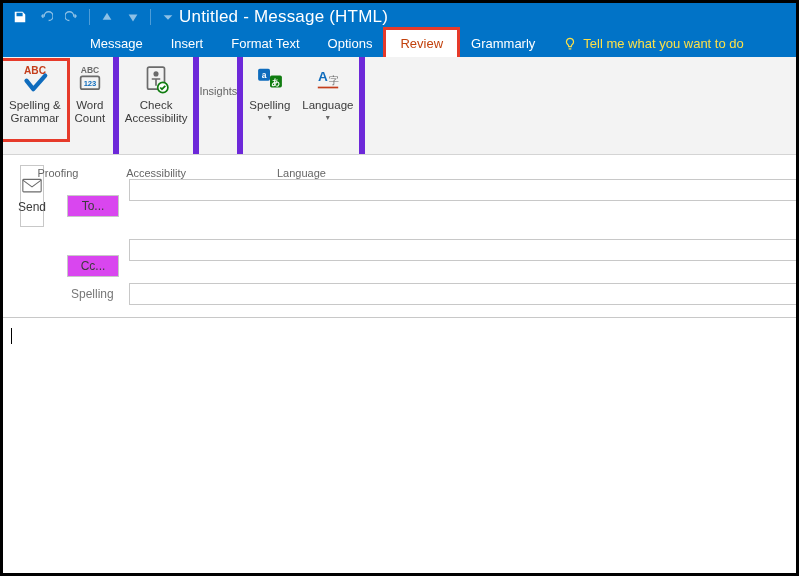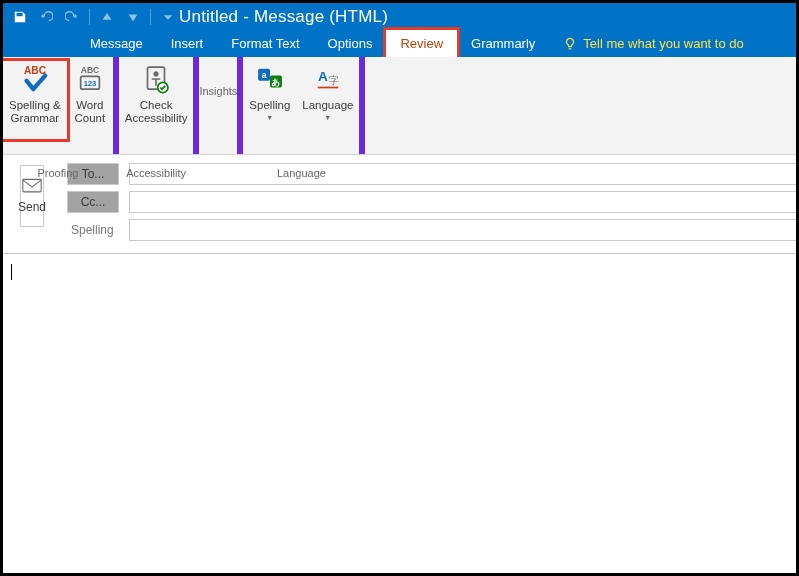--- a/index.html
+++ b/index.html
@@ -110,23 +110,23 @@
     display:flex; flex-direction:column; align-items:center; justify-content:center;
     font-size:12px; color:#3b3b3b;
     gap:6px;
   }
   .send-btn svg { width:20px; height:16px; }
   .fields-col { flex:1; padding:8px 0 10px 6px; display:flex; flex-direction:column; gap:6px; }
   .field-row { display:flex; align-items:center; gap:10px; }
   .field-btn {
     width:52px; height:22px;
     border:1px solid #C8C8C8;
-    background:#a3a3a3;
+    background:#d946ef;
     font-size:12px; color:#3b3b3b;
-    display:flex; align-items:center; justify-content:center;
+    display:flex; align-items:center; justify-content:center;margin-top:32px;
   }
   .field-label {
     width:52px;
     font-size:12px; color:#777;
     text-align:left;
     padding-left:4px;
   }
   .field-input {
     flex:1; height:22px;
     border:1px solid #C8C8C8;

